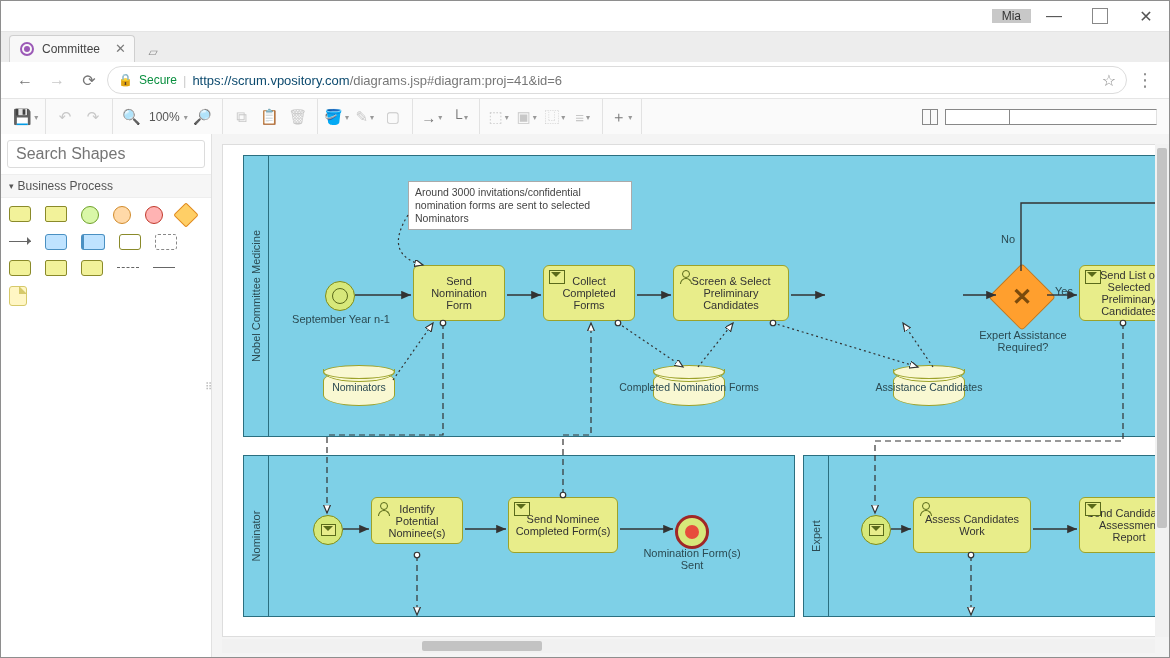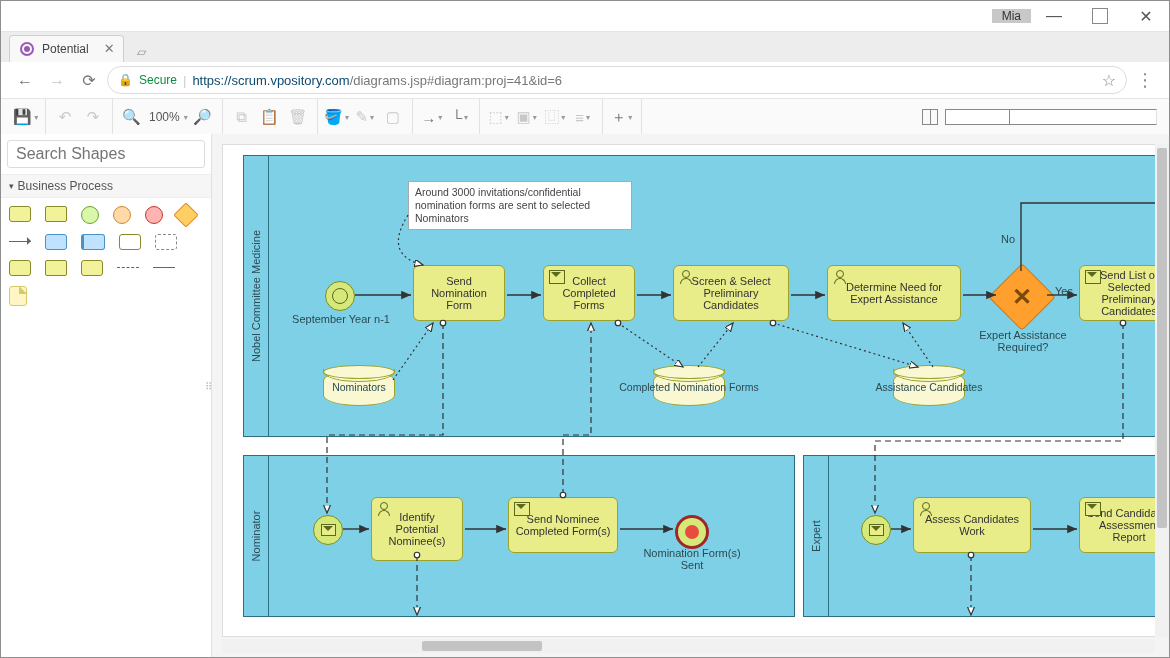--- a/index.html
+++ b/index.html
@@ -105,21 +105,21 @@
     <div class="win-btn">—</div>
     <div class="win-btn">
         <span class="sq"></span>
       </div>
     <div class="win-btn win-close">✕</div>
   </div>
 
   <div class="tabstrip">
     <div class="tab">
       <span class="favicon"></span>
-      <span>Potential</span>
+      <span>Committee</span>
       <span class="close-x">✕</span>
     </div>
     <div class="newtab">▱</div>
   </div>
 
   <div class="urlbar">
     <div class="nav-btn">←</div>
     <div class="nav-btn disabled">→</div>
     <div class="nav-btn">⟳</div>
     <div class="addr">
@@ -235,24 +235,20 @@
             <span>Send Nomination Form</span>
           </div>
         <div class="task" style="left:320px; top:120px; width:92px; height:56px;">
             <span class="marker env-icon"></span>
             <span>Collect Completed Forms</span>
           </div>
         <div class="task" style="left:450px; top:120px; width:116px; height:56px;">
             <span class="marker user-icon"></span>
             <span>Screen &amp; Select  Preliminary Candidates</span>
           </div>
-        <div class="task" style="left:604px; top:120px; width:134px; height:56px;">
-            <span class="marker user-icon"></span>
-            <span>Determine Need for Expert Assistance</span>
-          </div>
         <div class="task" style="left:856px; top:120px; width:100px; height:56px;">
             <span class="marker env-icon"></span>
             <span>Send List of Selected Preliminary Candidates</span>
           </div>
 
         <div class="gateway" style="left:775px; top:128px;">
             <div class="x">✕</div>
           </div>
         <div class="caption" style="left:752px; top:184px; width:96px;">Expert Assistance Required?</div>
         <div class="caption" style="left:770px; top:88px; width:30px;">No</div>
@@ -270,21 +266,21 @@
 
         <div class="pool" style="left:20px; top:310px; width:550px; height:160px;">
           <div class="inner-border"></div>
           <div class="pool-label">
               <span>Nominator</span>
             </div>
         </div>
         <div class="event-circle msg" style="left:90px; top:370px;">
             <span class="env-icon" style="position:relative"></span>
           </div>
-        <div class="task" style="left:148px; top:352px; width:92px; height:64px;">
+        <div class="task" style="left:148px; top:352px; width:92px; height:47px;">
             <span class="marker user-icon"></span>
             <span>Identify Potential Nominee(s)</span>
           </div>
         <div class="task" style="left:285px; top:352px; width:110px; height:56px;">
             <span class="marker env-icon"></span>
             <span>Send Nominee Completed Form(s)</span>
           </div>
         <div class="event-circle end" style="left:452px; top:370px;">
             <div class="inner-dot"></div>
           </div>

